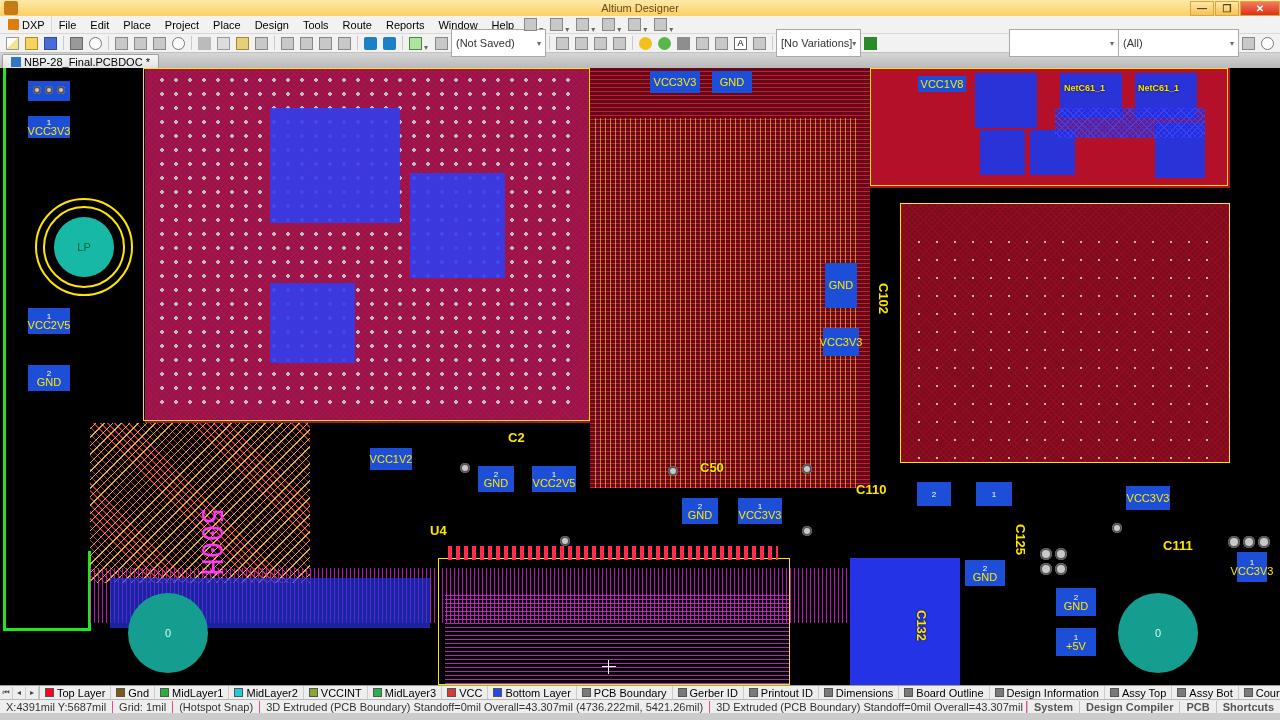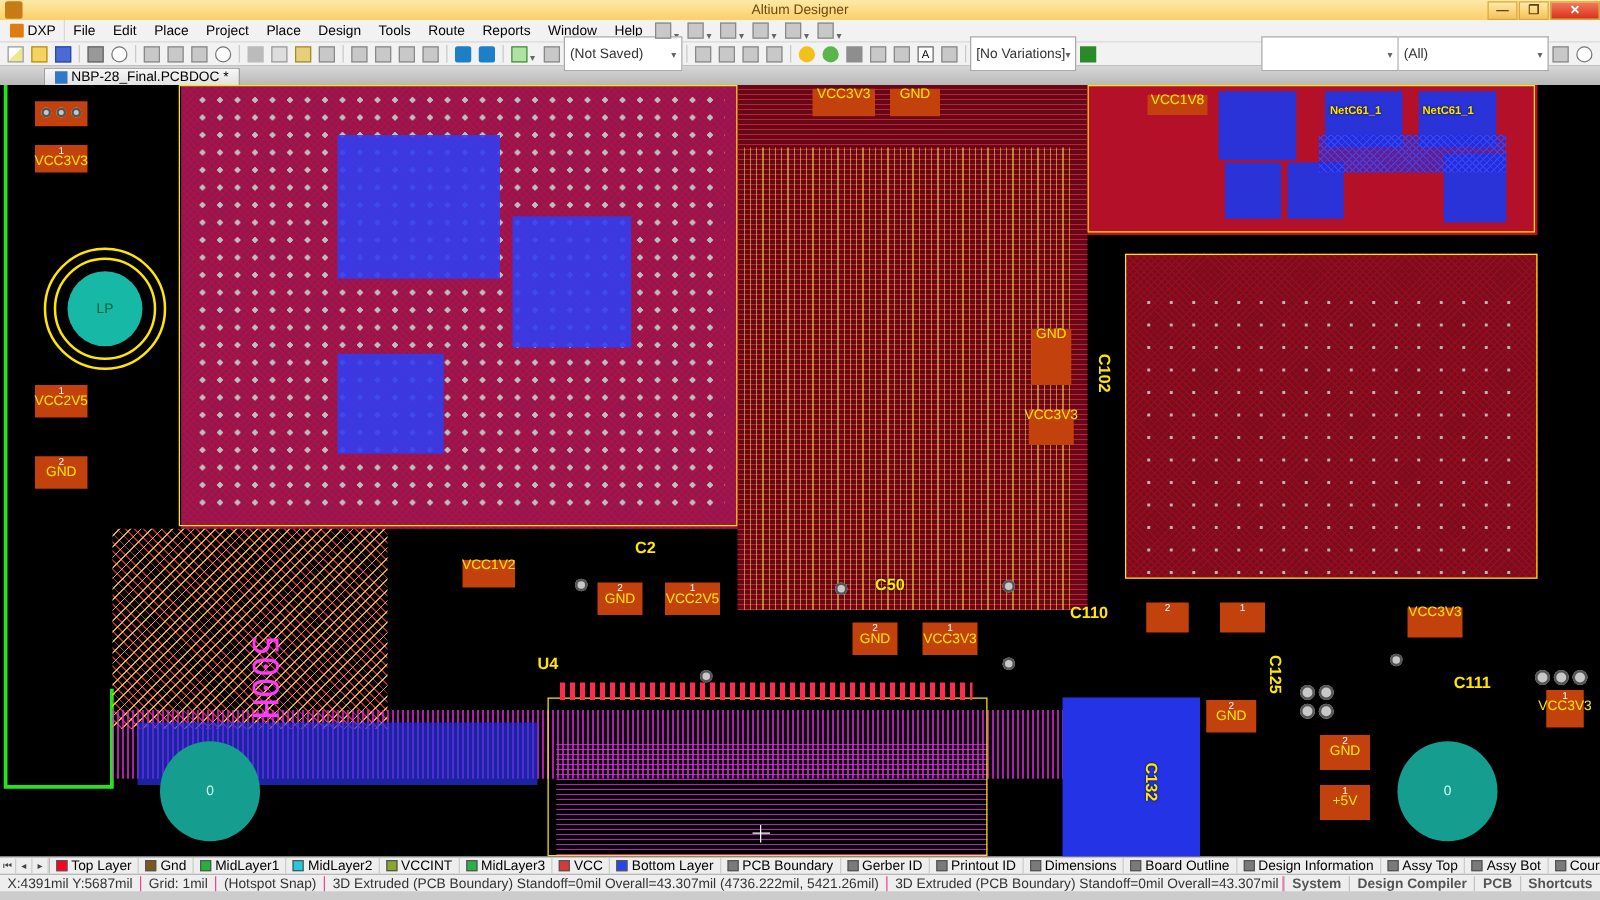--- a/index.html
+++ b/index.html
@@ -16,21 +16,21 @@
 .menubar .mi{padding:0 7px;height:100%;display:flex;align-items:center;cursor:default;}
 .menubar .right{margin-left:auto;display:flex;align-items:center;height:100%;}
 .tb-icon{width:13px;height:13px;margin:0 3px;display:inline-block;position:relative;}
 .tb-dd{width:6px;height:6px;margin-left:-1px;margin-right:2px;display:inline-block;}
 .tb-dd::after{content:"▾";font-size:8px;color:#666;}
 .toolbar{height:19px;background:#f2f2f2;border-bottom:1px solid #c1c1c1;display:flex;align-items:center;padding:0 3px;}
 .toolbar .sep{width:1px;height:14px;background:#c9c9c9;margin:0 3px;}
 .toolbar .combo{height:28px;border:1px solid #a8a8a8;background:#fff;display:flex;align-items:center;padding:0 4px;min-width:90px;font-size:10px;color:#333;}
 .toolbar .combo .arr{margin-left:auto;font-size:8px;color:#666;}
 .doc-tab-bar{height:15px;background:linear-gradient(#d6d6d6,#b9b9b9);display:flex;align-items:flex-end;padding-left:2px;}
-.doc-tab{height:14px;background:linear-gradient(#f7f7f7,#e2e2e2);border:1px solid #9e9e9e;border-bottom:none;padding:0 8px;display:flex;align-items:center;font-size:10px;border-radius:2px 2px 0 0;margin-left:33px;}
+.doc-tab{height:14px;background:linear-gradient(#f7f7f7,#e2e2e2);border:1px solid #9e9e9e;border-bottom:none;padding:0 8px;display:flex;align-items:center;font-size:10px;border-radius:2px 2px 0 0;}
 .doc-tab .dticon{width:10px;height:10px;background:#3178c6;margin-right:3px;}
 .workspace{height:617px;background:#000;position:relative;overflow:hidden;}
 .layer-tabs{height:14px;background:#eee;border-top:1px solid #9c9c9c;display:flex;align-items:center;overflow:hidden;}
 .layer-tabs .lts{display:flex;align-items:center;height:100%;border-right:1px solid #bbb;}
 .layer-tabs .ltbtn{width:13px;height:12px;display:flex;align-items:center;justify-content:center;font-size:8px;color:#444;border-right:1px solid #ccc;}
 .layer-tabs .ltab{display:flex;align-items:center;height:100%;padding:0 5px;border-right:1px solid #ccc;font-size:10px;white-space:nowrap;}
 .layer-tabs .ltab .sw{width:9px;height:9px;margin-right:3px;border:1px solid #555;}
 .statusbar{height:14px;background:#eee;border-top:1px solid #b8b8b8;display:flex;align-items:center;font-size:10px;color:#333;}
 .statusbar .cell{padding:0 6px;border-right:1px solid #ec4899;white-space:nowrap;}
 .statusbar .rtabs{margin-left:auto;display:flex;align-items:center;height:100%;font-weight:bold;}
@@ -56,21 +56,21 @@
 .pcb{position:absolute;inset:0;}
 .edge{position:absolute;border:2px solid #1fe61f;}
 .poly{position:absolute;background:rgba(220,20,50,.82);}
 .polyb{position:absolute;background:rgba(30,40,230,.60);}
 .hatch{background-image:repeating-linear-gradient(45deg,rgba(210,20,50,.9) 0 1px,transparent 1px 4px),repeating-linear-gradient(-45deg,rgba(210,20,50,.9) 0 1px,transparent 1px 4px);}
 .hatchb{background-image:repeating-linear-gradient(45deg,rgba(60,70,240,.9) 0 1px,transparent 1px 4px),repeating-linear-gradient(-45deg,rgba(60,70,240,.9) 0 1px,transparent 1px 4px);}
 .tracks-rv{position:absolute;background-image:repeating-linear-gradient(0deg,rgba(220,30,60,.85) 0 1px,transparent 1px 4px);}
 .tracks-y{position:absolute;background-image:repeating-linear-gradient(90deg,rgba(240,220,40,.85) 0 1px,transparent 1px 5px);}
 .tracks-m{position:absolute;background-image:repeating-linear-gradient(90deg,rgba(235,40,235,.75) 0 1px,transparent 1px 4px);}
 .pad{position:absolute;background:#c8c8c8;border-radius:50%;box-shadow:inset 0 0 0 2px #555;}
-.smd{position:absolute;background:#c2410c;display:flex;flex-direction:column;align-items:center;justify-content:flex-start;color:#ffe900;font-size:8px;line-height:9px;}
+.smd{position:absolute;background:#1d4ed8;display:flex;flex-direction:column;align-items:center;justify-content:center;color:#ffe900;font-size:8px;line-height:9px;}
 .smd .pin{color:#fff;font-size:8px;}
 .silky{position:absolute;color:#ffe600;font-size:13px;font-weight:bold;text-shadow:0 0 2px #000;}
 .outline{position:absolute;border:1px solid #ffe600;}
 .mh{position:absolute;border-radius:50%;background:#17b8a6;display:flex;align-items:center;justify-content:center;color:#063;font-size:14px;}
 .mhring{position:absolute;border-radius:50%;border:2px solid #ffe600;}
 .bgaGrid{position:absolute;background-image:radial-gradient(circle,#bdbdbd 2px,transparent 2px);background-size:14px 14px;}
 .viagrid{position:absolute;background-image:radial-gradient(circle,#b8b8b8 1.5px,transparent 1.5px);background-size:18px 18px;}
 .diag{position:absolute;background-image:repeating-linear-gradient(45deg,rgba(230,40,70,.85) 0 1px,transparent 1px 5px);}
 .diag2{position:absolute;background-image:repeating-linear-gradient(-45deg,rgba(240,220,50,.85) 0 1px,transparent 1px 6px);}
 .ohm{position:absolute;color:#ff38ff;font-family:monospace;font-size:28px;writing-mode:vertical-rl;}

